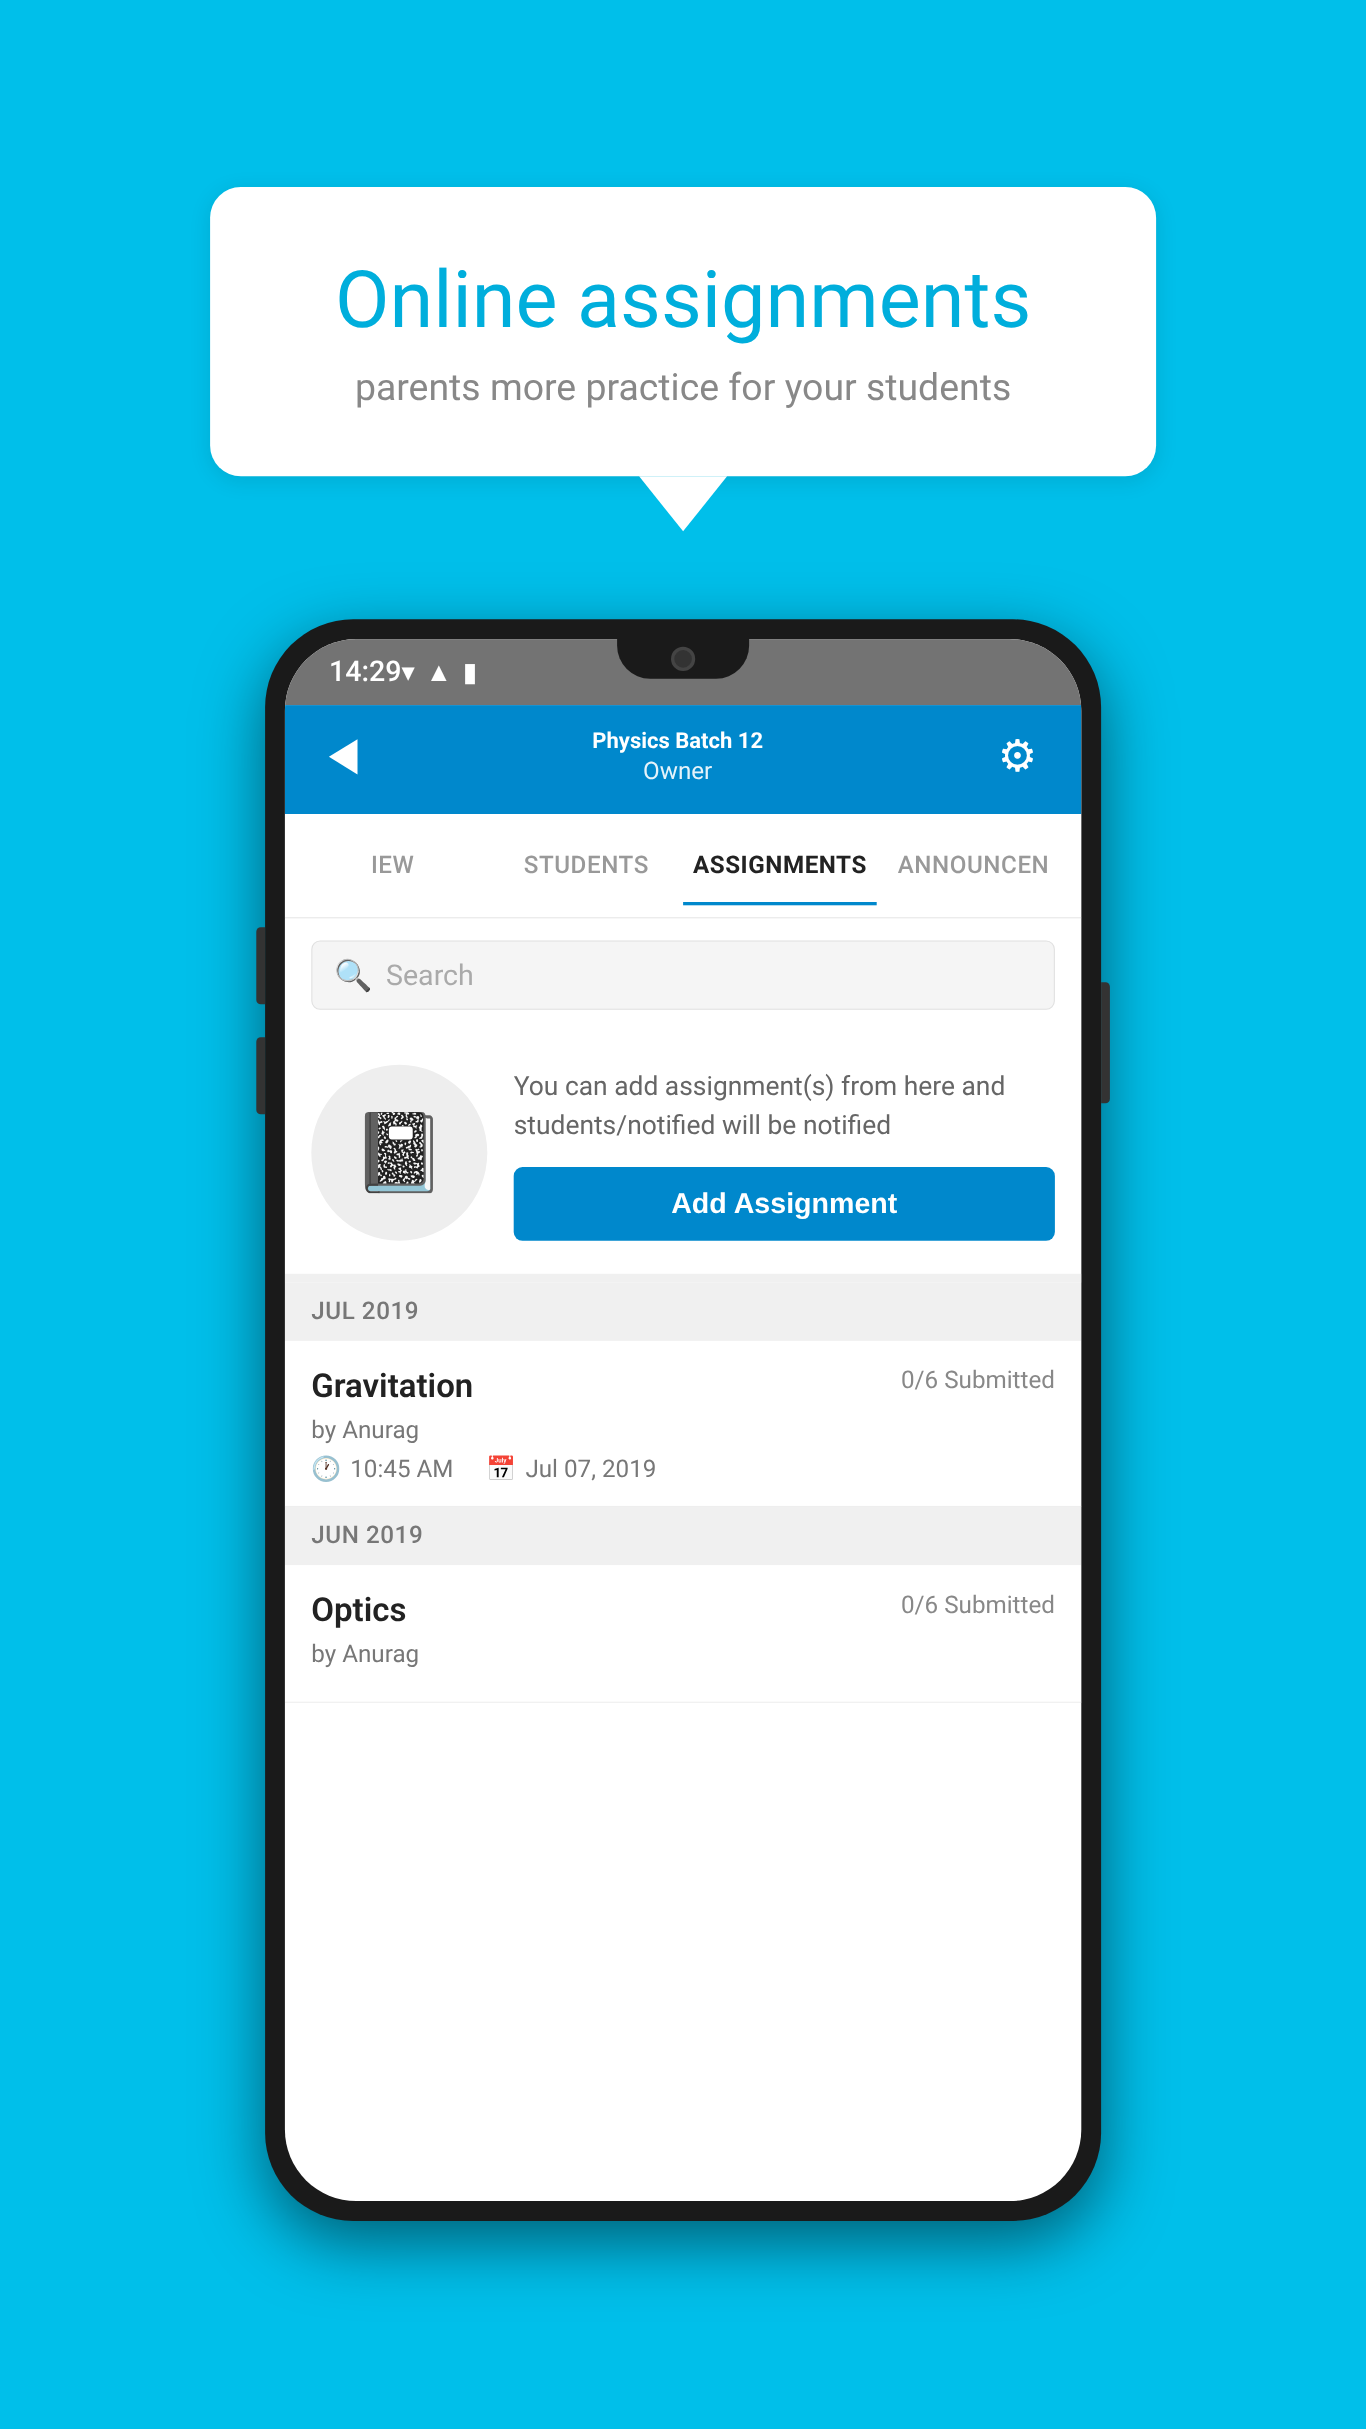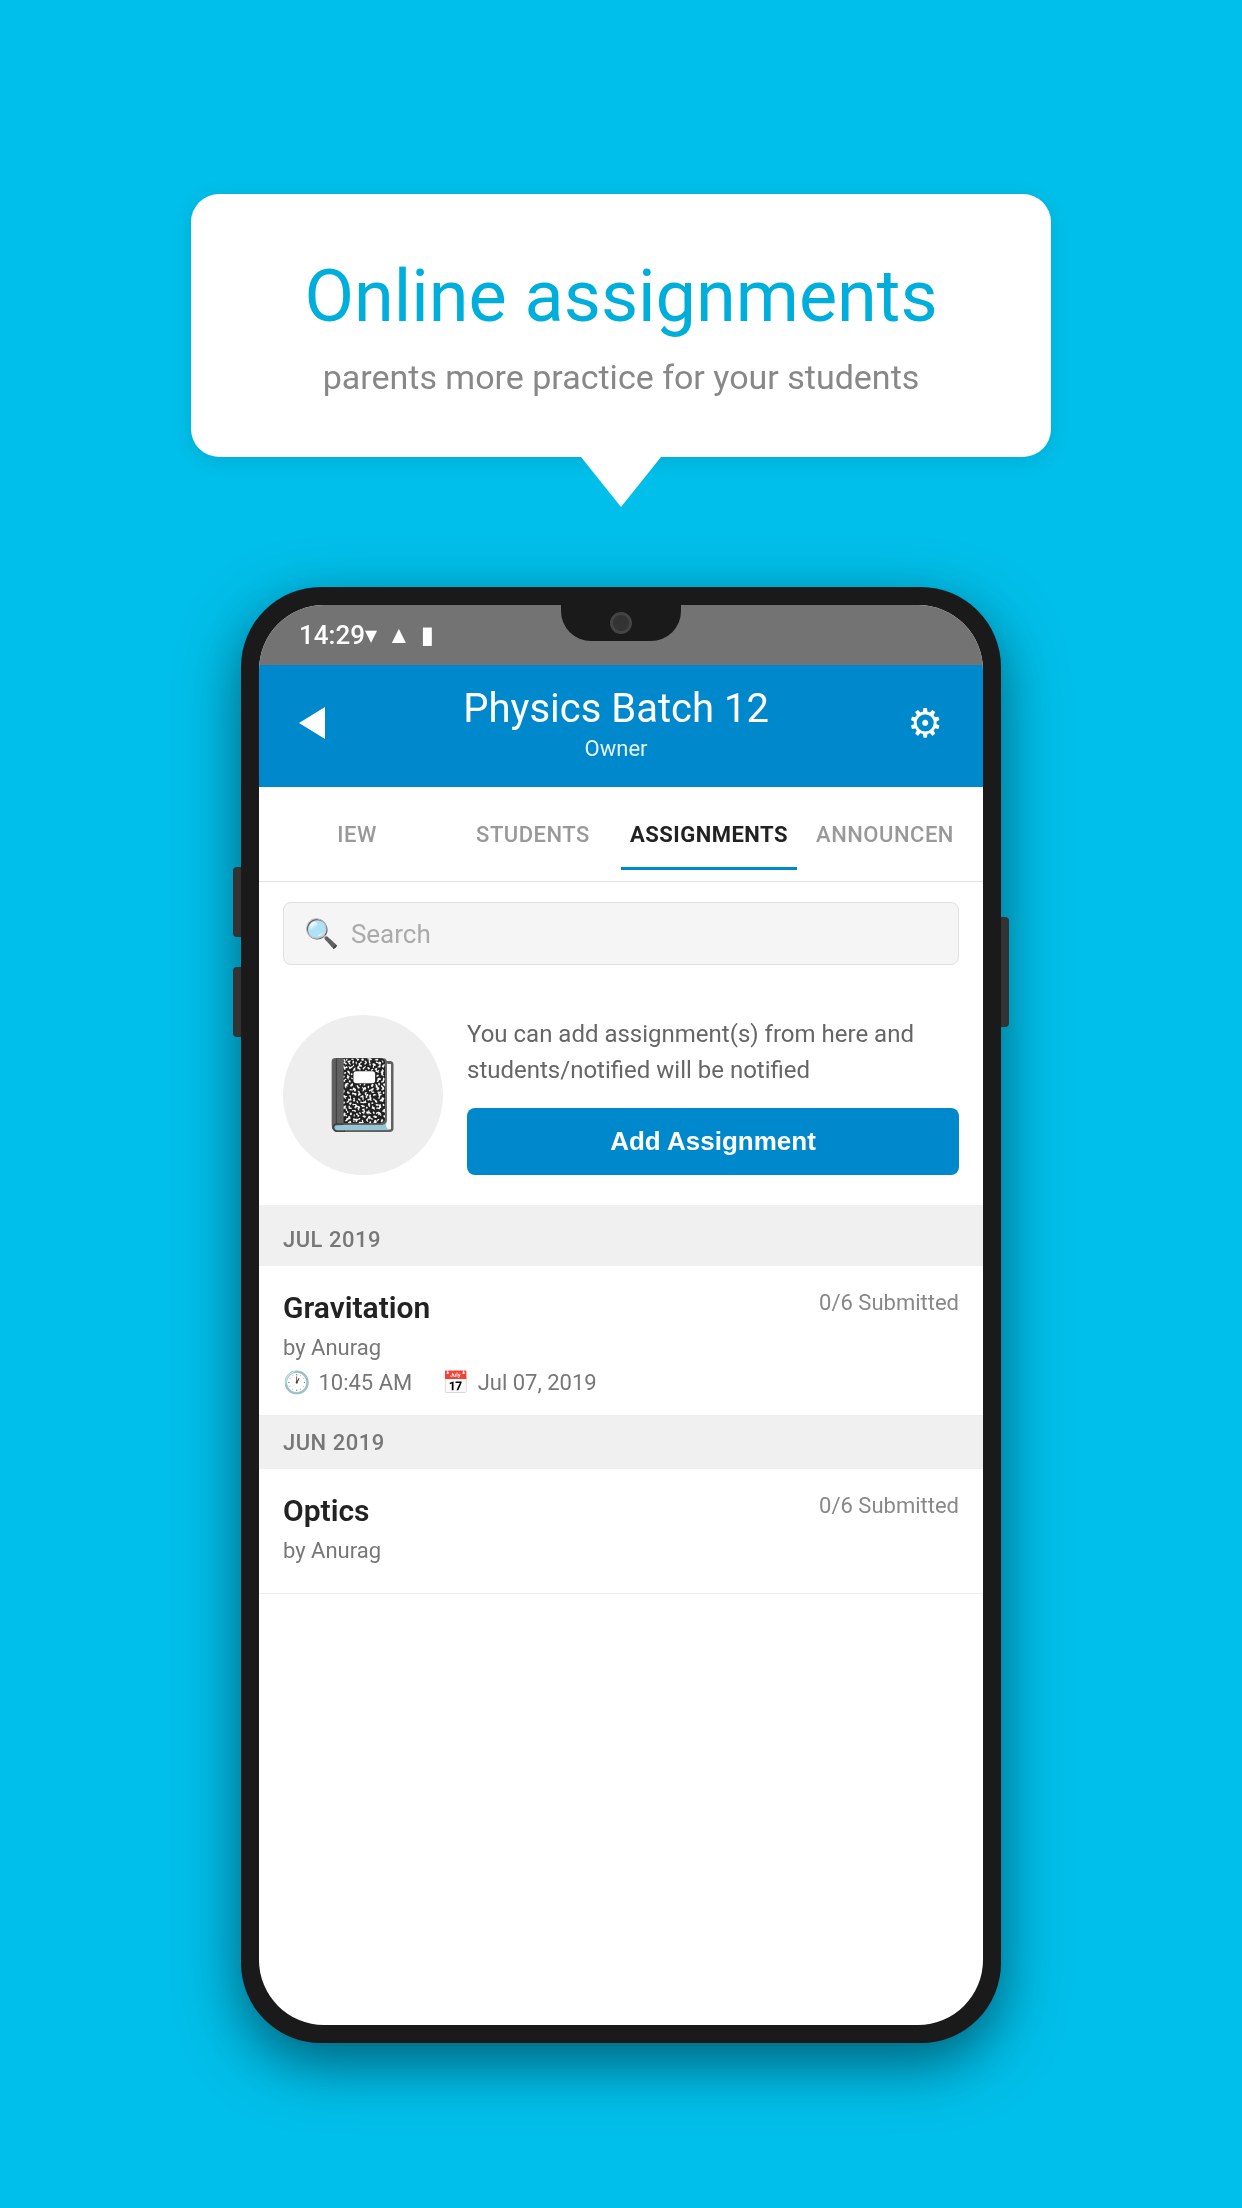--- a/index.html
+++ b/index.html
@@ -22,21 +22,20 @@
       width: 860px;
       position: relative;
     }
 
     .speech-bubble {
       background: white;
       border-radius: 28px;
       padding: 60px 60px 60px 60px;
       text-align: center;
       box-shadow: 0 4px 20px rgba(0,0,0,0.1);
-      margin-top: 24px;
     }
 
     .speech-bubble-title {
       font-size: 72px;
       color: #00AEDC;
       font-weight: 400;
       margin-bottom: 18px;
     }
 
     .speech-bubble-subtitle {
@@ -148,22 +147,22 @@
       border-bottom: 16px solid transparent;
       border-right: 26px solid white;
     }
 
     .top-bar-title-area {
       text-align: center;
     }
 
     .top-bar-title {
       color: white;
-      font-size: 40px;
-      font-weight: 400;
+      font-size: 20px;
+      font-weight: 700;
     }
 
     .top-bar-subtitle {
       color: rgba(255,255,255,0.9);
       font-size: 22px;
       margin-top: 4px;
     }
 
     .settings-icon {
       color: white;

